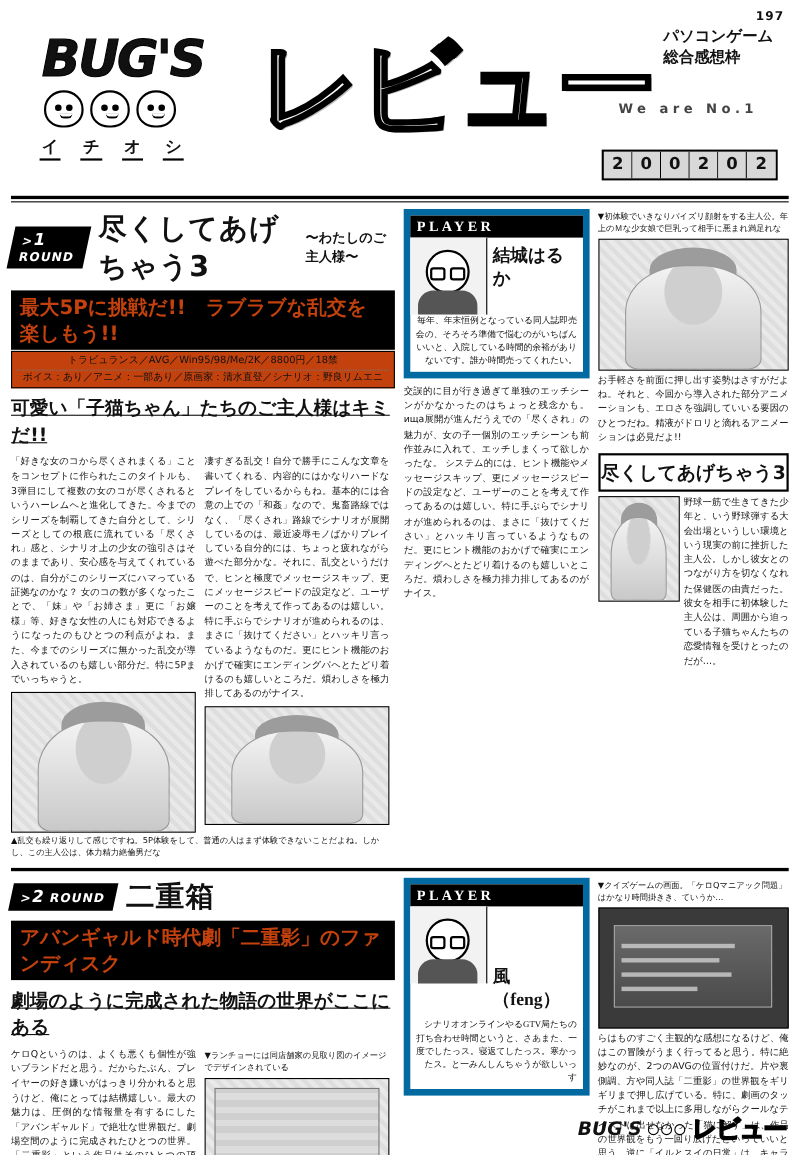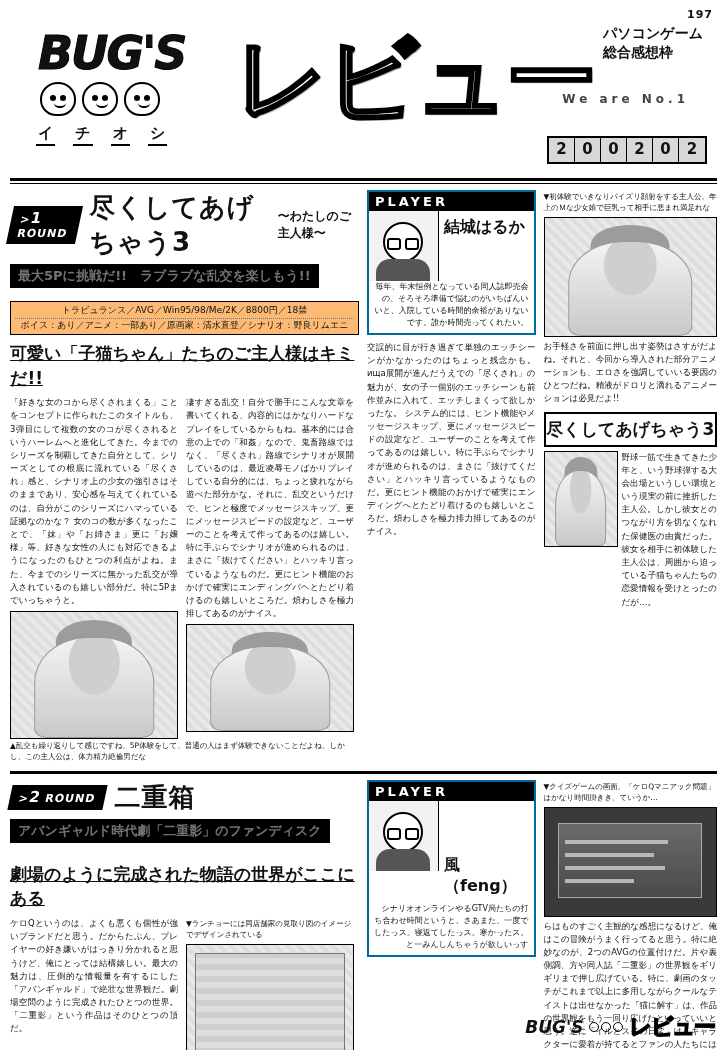--- a/index.html
+++ b/index.html
@@ -84,26 +84,26 @@
   
   .round-head { display:flex; align-items:center; gap:10px; margin-bottom:4px; }
   .round-badge {
     background:#000; color:#fff; padding:3px 9px 4px; font-weight:bold;
     font-size:11px; letter-spacing:1px; transform:skewX(-12deg);
   }
   .round-badge b { font-size:15px; }
   .game-title { font-size:26px; font-weight:bold; letter-spacing:1px; }
   .game-sub { font-size:12px; font-weight:bold; }
   .catch-bar {
-    background:#000; color:#737373; font-size:13px; font-weight:bold;
-    padding:3px 8px; display:inline-block; margin-bottom:13px;
+    background:#000; color:#c2410c; font-size:18px; font-weight:bold;
+    padding:3px 8px; display:inline-block; margin-bottom:1px;
   }
   .spec-box {
     border:1px solid #000; font-size:9px; line-height:1.5; padding:2px 4px;
-    text-align:center; background:#fdba74;
+    text-align:center; background:#c2410c;
   }
   .spec-box div { border-bottom:1px dotted #777; }
   .spec-box div:last-child { border-bottom:none; }
 
   
   .sec { position:relative; }
   .cols { display:flex; gap:8px; }
   .col { }
   .lead {
     font-size:17px; font-weight:bold; line-height:1.45; margin:6px 0 6px;text-decoration:underline;
@@ -133,21 +133,21 @@
     border:1px solid #000; background:#3a3a3a; position:relative; overflow:hidden;
   }
   .screenbox .win {
     position:absolute; left:8%; top:14%; width:84%; height:70%;
     background:linear-gradient(180deg,#6a6a6a,#4a4a4a);
     border:1px solid #aaa;
   }
   .screenbox .line {
     position:absolute; left:12%; height:4px; background:#cfcfcf; opacity:.8;
   }
-  .player-card { border:2px solid #0369a1; }
+  .player-card { border:6px solid #0369a1;font-family:Liberation Serif, serif; }
   .player-head {
     background:#000; color:#fff; font-size:13px; font-weight:bold;
     letter-spacing:3px; padding:2px 6px;
   }
   .player-body { display:flex; }
   .player-ava {
     width:70px; height:70px; border-right:1px solid #000;
     background:#f2f2f2; position:relative;
   }
   .player-ava .head {

